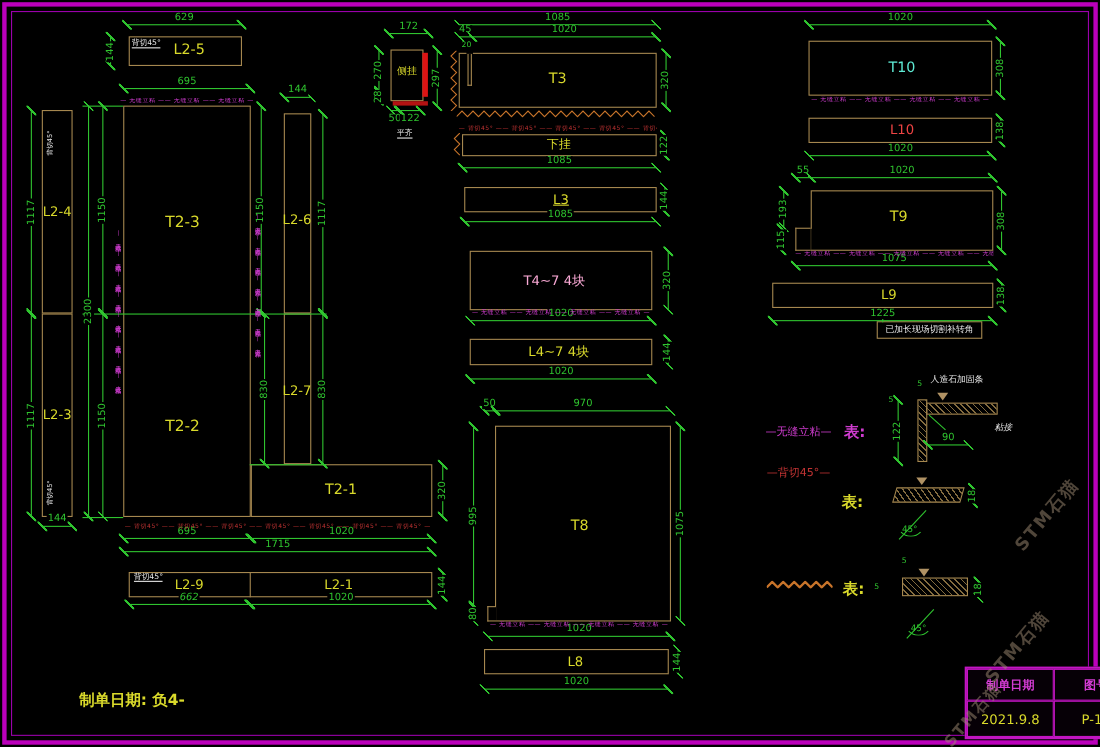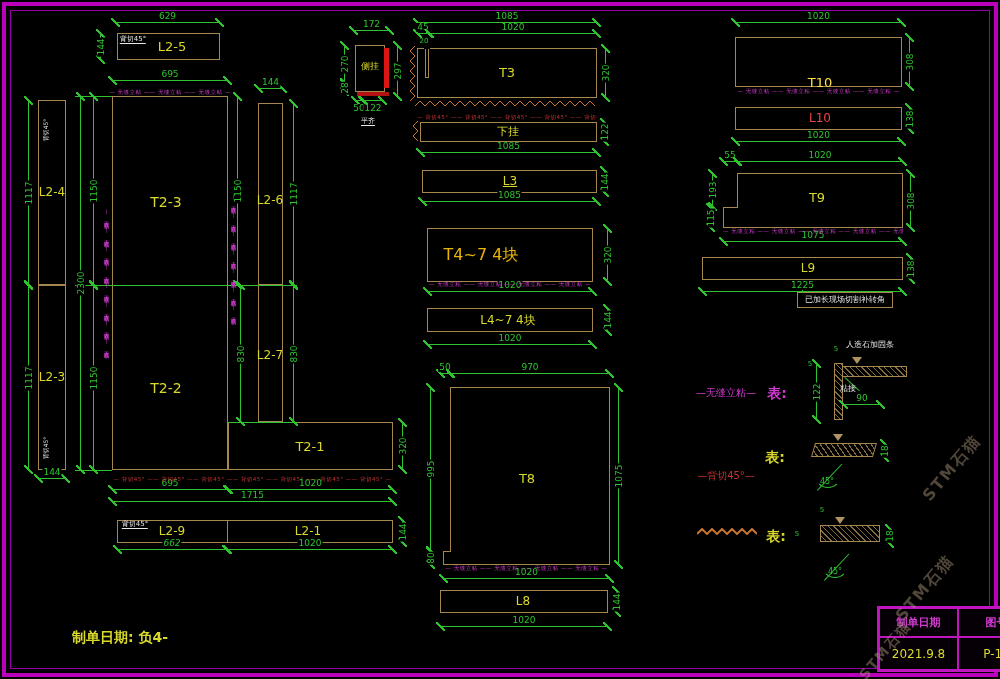--- a/index.html
+++ b/index.html
@@ -113,37 +113,37 @@
     <div class="lb" style="left: 270px; top: 355px; font-size: 12px; color: rgb(217, 217, 43); transform: translate(-50%, -50%);">L2-7</div>
     <div class="lb" style="left: 172px; top: 531px; font-size: 12px; color: rgb(217, 217, 43); transform: translate(-50%, -50%);">L2-9</div>
     <div class="lb" style="left: 135px; top: 525px; font-size: 7px; color: rgb(232, 232, 232); transform: translate(-50%, -50%); border-bottom: 1px solid rgb(232, 232, 232);">背切45°</div>
     <div class="lb" style="left: 308px; top: 531px; font-size: 12px; color: rgb(217, 217, 43); transform: translate(-50%, -50%);">L2-1</div>
     <div class="lb" style="left: 370px; top: 66px; font-size: 9px; color: rgb(217, 217, 43); transform: translate(-50%, -50%);">侧挂</div>
     <div class="lb" style="left: 368px; top: 122px; font-size: 7px; color: rgb(232, 232, 232); transform: translate(-50%, -50%); border-bottom: 1px solid rgb(232, 232, 232);">平齐</div>
     <div class="lb" style="left: 507px; top: 72px; font-size: 13px; color: rgb(217, 217, 43); transform: translate(-50%, -50%);">T3</div>
     <div class="lb" style="left: 424px; top: 41px; font-size: 7px; color: rgb(47, 196, 47); transform: translate(-50%, -50%);">20</div>
     <div class="lb" style="left: 508px; top: 131px; font-size: 11px; color: rgb(217, 217, 43); transform: translate(-50%, -50%);">下挂</div>
     <div class="lb" style="left: 510px; top: 181px; font-size: 12px; color: rgb(217, 217, 43); transform: translate(-50%, -50%); text-decoration: underline;">L3</div>
-    <div class="lb" style="left: 481px; top: 255px; font-size: 16px; color: #eab308; transform: translate(-50%, -50%);">T4~7  4块</div>
+    <div class="lb" style="left: 504px; top: 255px; font-size: 12px; color: #f9a8d4; transform: translate(-50%, -50%);">T4~7  4块</div>
     <div class="lb" style="left: 508px; top: 320px; font-size: 12px; color: rgb(217, 217, 43); transform: translate(-50%, -50%);">L4~7  4块</div>
     <div class="lb" style="left: 527px; top: 478px; font-size: 13px; color: rgb(217, 217, 43); transform: translate(-50%, -50%);">T8</div>
     <div class="lb" style="left: 523px; top: 601px; font-size: 12px; color: rgb(217, 217, 43); transform: translate(-50%, -50%);">L8</div>
-    <div class="lb" style="left: 820px; top: 62px; font-size: 13px; color: #fde047; transform: translate(-50%, -50%); margin-top: 20px;">T10</div>
+    <div class="lb" style="left: 820px; top: 62px; font-size: 13px; color: #5eead4; transform: translate(-50%, -50%);">T10</div>
     <div class="lb" style="left: 820px; top: 118px; font-size: 12px; color: #ef4444; transform: translate(-50%, -50%);">L10</div>
     <div class="lb" style="left: 817px; top: 197px; font-size: 13px; color: rgb(217, 217, 43); transform: translate(-50%, -50%);">T9</div>
     <div class="lb" style="left: 808px; top: 268px; font-size: 12px; color: rgb(217, 217, 43); transform: translate(-50%, -50%);">L9</div>
     <div class="lb" style="left: 845px; top: 300px; font-size: 8px; color: rgb(232, 232, 232); transform: translate(-50%, -50%);">已加长现场切割补转角</div>
     <div class="lb" style="left: 120px; top: 637px; font-size: 14px; color: rgb(217, 217, 43); transform: translate(-50%, -50%); font-weight: bold;">制单日期: 负4-</div>
     <div class="lb" style="left: 726px; top: 393px; font-size: 10px; color: rgb(207, 60, 207); transform: translate(-50%, -50%);">—无缝立粘—</div>
     <div class="lb" style="left: 777px; top: 393px; font-size: 14px; color: rgb(207, 60, 207); transform: translate(-50%, -50%); font-weight: bold;">表:</div>
     <div class="lb" style="left: 870px; top: 345px; font-size: 8px; color: rgb(232, 232, 232); transform: translate(-50%, -50%);">人造石加固条</div>
-    <div class="lb" style="left: 848px; top: 389px; font-size: 8px; color: rgb(232, 232, 232); transform: translate(-50%, -50%);">粘接</div>
+    <div class="lb" style="left: 912px; top: 389px; font-size: 8px; color: rgb(232, 232, 232); transform: translate(-50%, -50%); font-style: italic;">粘接</div>
     <div class="lb" style="left: 836px; top: 349px; font-size: 7px; color: rgb(47, 196, 47); transform: translate(-50%, -50%);">5</div>
     <div class="lb" style="left: 810px; top: 364px; font-size: 7px; color: rgb(47, 196, 47); transform: translate(-50%, -50%);">5</div>
-    <div class="lb" style="left: 726px; top: 476px; font-size: 10px; color: rgb(194, 51, 51); transform: translate(-50%, -50%);">—背切45°—</div>
+    <div class="lb" style="left: 726px; top: 431px; font-size: 10px; color: rgb(194, 51, 51); transform: translate(-50%, -50%);">—背切45°—</div>
     <div class="lb" style="left: 775px; top: 457px; font-size: 14px; color: rgb(217, 217, 43); transform: translate(-50%, -50%); font-weight: bold;">表:</div>
     <div class="lb" style="left: 827px; top: 482px; font-size: 8px; color: rgb(47, 196, 47); transform: translate(-50%, -50%);">45°</div>
     <div class="lb" style="left: 776px; top: 536px; font-size: 14px; color: rgb(217, 217, 43); transform: translate(-50%, -50%); font-weight: bold;">表:</div>
     <div class="lb" style="left: 822px; top: 510px; font-size: 7px; color: rgb(47, 196, 47); transform: translate(-50%, -50%);">5</div>
     <div class="lb" style="left: 797px; top: 534px; font-size: 7px; color: rgb(47, 196, 47); transform: translate(-50%, -50%);">5</div>
     <div class="lb" style="left: 835px; top: 572px; font-size: 8px; color: rgb(47, 196, 47); transform: translate(-50%, -50%);">45°</div>
     <div class="lb" style="left: 952px; top: 468px; font-size: 16px; color: rgba(160, 140, 115, 0.5); transform: translate(-50%, -50%) rotate(-50deg); font-weight: bold; letter-spacing: 2px;">STM石猫</div>
     <div class="lb" style="left: 925px; top: 588px; font-size: 16px; color: rgba(160, 140, 115, 0.5); transform: translate(-50%, -50%) rotate(-50deg); font-weight: bold; letter-spacing: 2px;">STM石猫</div>
     <div class="lb" style="left: 885px; top: 650px; font-size: 14px; color: rgba(160, 140, 115, 0.5); transform: translate(-50%, -50%) rotate(-50deg); font-weight: bold; letter-spacing: 2px;">STM石猫</div>
     <div class="dim h" style="left: 115px; top: 22px; width: 105px; height: 0px;">

